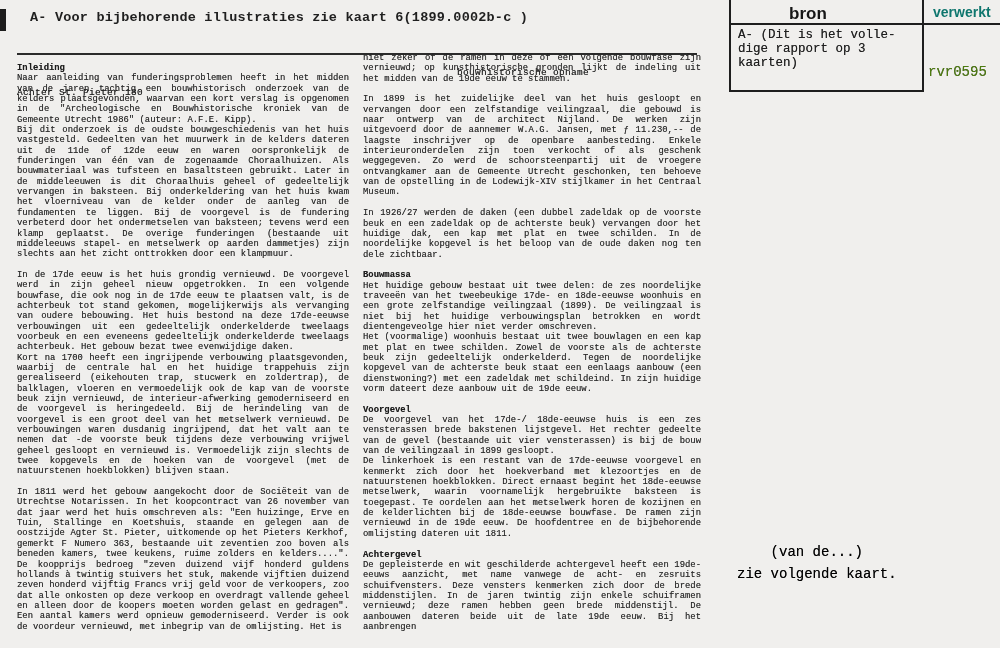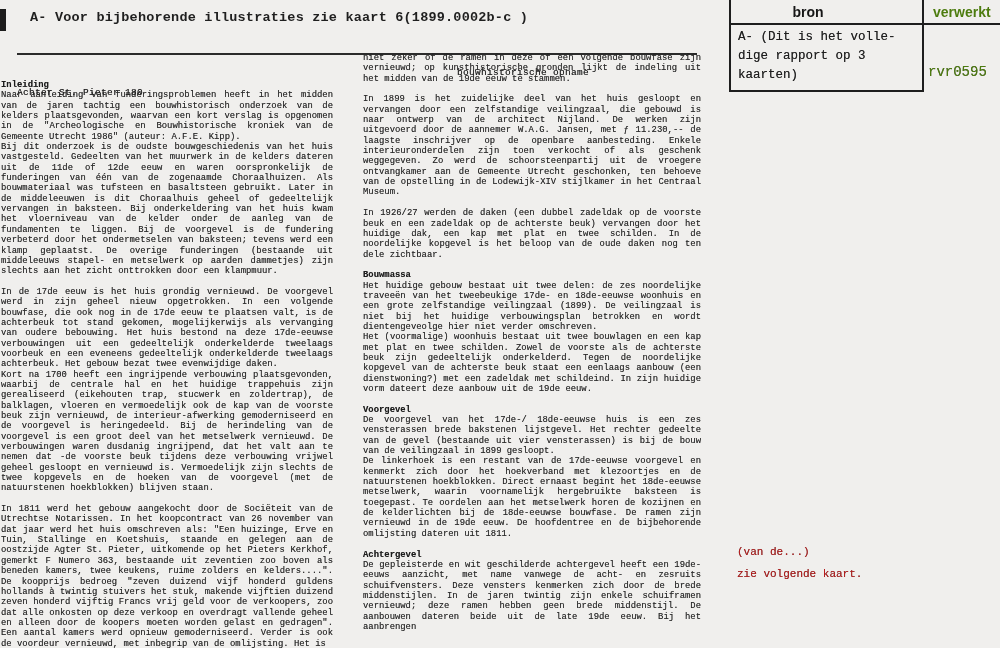--- a/index.html
+++ b/index.html
@@ -37,58 +37,59 @@
   .header-rule{
     position:absolute;left:17px;top:53px;width:680px;height:1.5px;
     background:#2b2b2b;
   }
   .col{
     position:absolute;
     font-size:8.9px;line-height:10.35px;
     color:#2b2b2b;
     text-shadow:0 0 .3px rgba(0,0,0,.5);
   }
-  .col-left{left:1px;top:63px;width:332px;margin-top:17px;}
+  .col-left{left:17px;top:63px;width:332px;}
   .col-right{left:363px;top:53px;width:338px;}
   .block{margin:0 0 10.35px 0;font-family:Liberation Mono, monospace;}
   .block:last-child{margin-bottom:0;}
   .block-heading{margin-bottom:0;font-weight:bold;color:#1c1c1c;}
   .seg{text-align:justify;}
   
   .sb-vline1{position:absolute;left:729px;top:0;width:2px;height:92px;background:#1e1e1e;}
   .sb-vline2{position:absolute;left:922px;top:0;width:2px;height:92px;background:#1e1e1e;}
   .sb-hline-header{position:absolute;left:729px;top:23px;width:271px;height:2px;background:#1e1e1e;}
   .sb-hline-bottom{position:absolute;left:729px;top:90px;width:195px;height:2px;background:#1e1e1e;}
   .sb-col1-header{
     position:absolute;left:731px;top:4px;width:154px;
     text-align:center;
     font-family:"Liberation Sans","DejaVu Sans",sans-serif;
-    font-size:14px;font-weight:bold;color:#161616;
+    font-size:17px;font-weight:bold;color:#161616;
   }
   .sb-col2-header{
     position:absolute;left:933px;top:4px;
     font-family:"Liberation Sans","DejaVu Sans",sans-serif;
-    font-size:14px;font-weight:bold;color:#4d7c0f;
+    font-size:14px;font-weight:bold;color:#0f766e;
   }
   .sb-note{
     position:absolute;left:738px;top:28px;width:182px;
-    font-size:12.5px;line-height:19px;
+    font-size:12.5px;line-height:14px;
     white-space:pre-line;color:#1f1f1f;
     text-shadow:0 0 .4px rgba(0,0,0,.6);
   }
   .sb-code{
     position:absolute;left:928px;top:64px;
     font-size:14px;color:#4d7c0f;
     text-shadow:0 0 .4px rgba(0,0,0,.6);
   }
   .bottom-note{
     position:absolute;left:737px;top:541px;
-    font-size:11px;line-height:22px;color:#b91c1c;
+    font-size:14px;line-height:22px;color:#000000;
     text-shadow:0 0 .4px rgba(0,0,0,.6);
     white-space:nowrap;
+    text-align:center;
   }
 </style>
 </head>
 <body>
 
 <div class="page">
 
   <div class="scan-mark"></div>
 
   <div class="top-note">A- Voor bijbehorende illustraties zie kaart 6(1899.0002b-c )</div>

